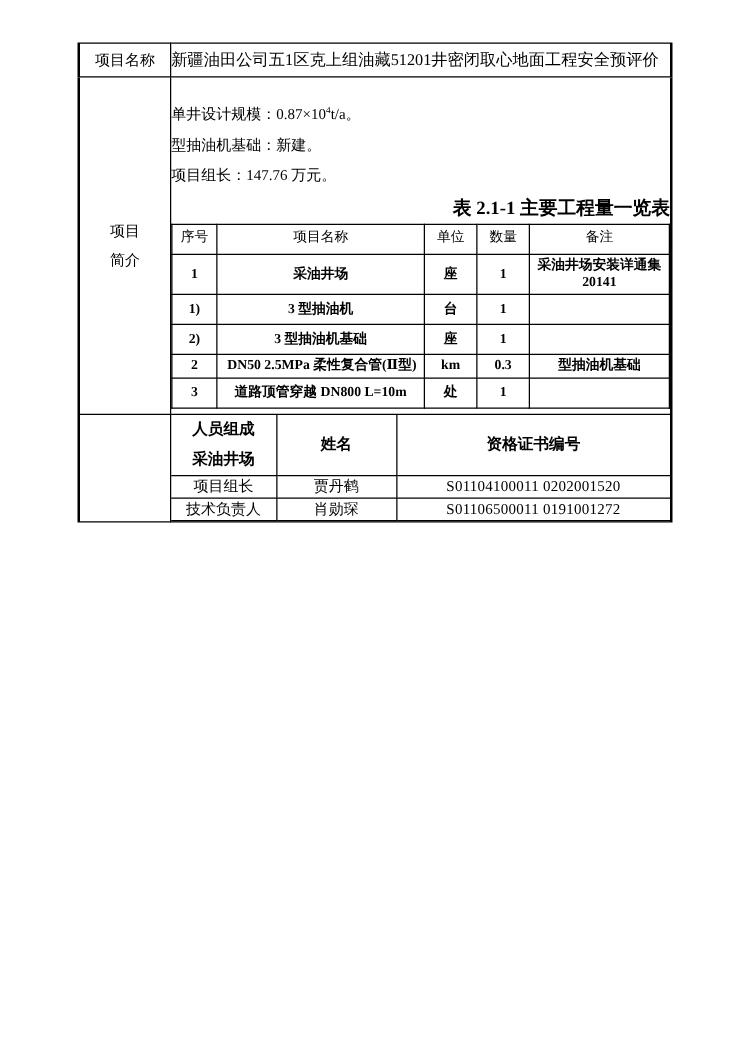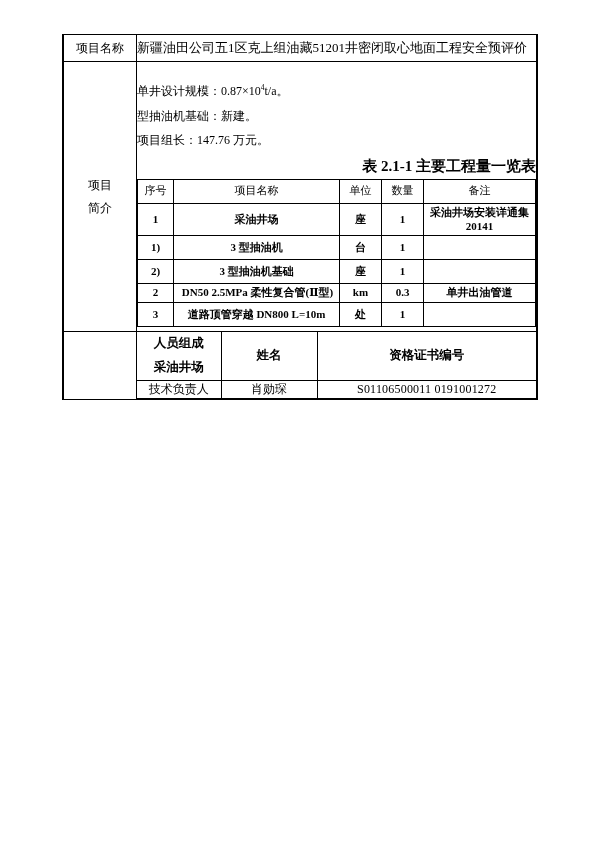--- a/index.html
+++ b/index.html
@@ -183,21 +183,21 @@
                 <td class="h-xs">3 型抽油机基础</td>
                 <td class="h-xs">座</td>
                 <td class="h-xs">1</td>
                 <td class="h-xs"></td>
               </tr>
               <tr>
                 <td>2</td>
                 <td style="text-align:center;padding-left:4px;">DN50    2.5MPa 柔性复合管(Ⅱ型)</td>
                 <td>km</td>
                 <td>0.3</td>
-                <td>单井出油管道</td>
+                <td>型抽油机基础</td>
               </tr>
               <tr>
                 <td class="h-xs">3</td>
                 <td class="h-xs">道路顶管穿越  DN800 L=10m</td>
                 <td class="h-xs">处</td>
                 <td class="h-xs">1</td>
                 <td class="h-xs"></td>
               </tr>
             </tbody>
           </table>
@@ -220,20 +220,25 @@
               <tr>
                 <td class="hdr-b" style="border-top:none;border-left:none;">
                   <div>人员组成</div>
                   <div>采油井场</div>
                 </td>
                 <td class="hdr-b" style="border-top:none;margin-top:19px;">姓名</td>
                 <td class="hdr-b" style="border-top:none;border-right:none;">资格证书编号</td>
               </tr>
 
               <tr>
+                <td class="p-role" style="border-left:none;">项目组长</td>
+                <td class="p-name">贾丹鹤</td>
+                <td class="p-cert" style="border-right:none;">S01104100011 0202001520</td>
+              </tr>
+              <tr>
                 <td class="p-role" style="border-left:none;">技术负责人</td>
                 <td class="p-name">肖勋琛</td>
                 <td class="p-cert" style="border-right:none;">S01106500011 0191001272</td>
               </tr>
 
             </tbody>
           </table>
         </td>
       </tr>
 

